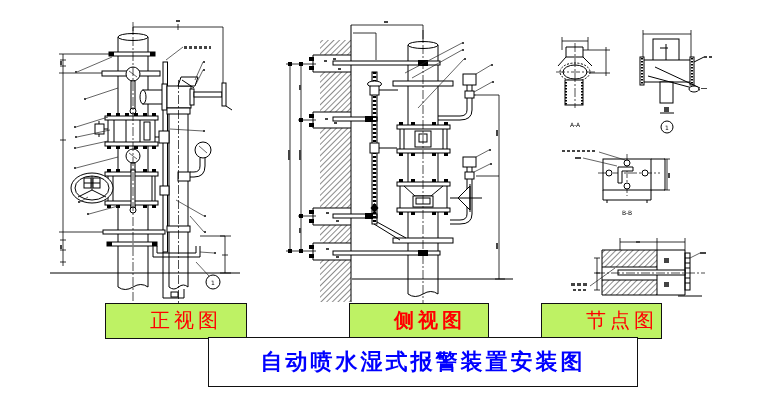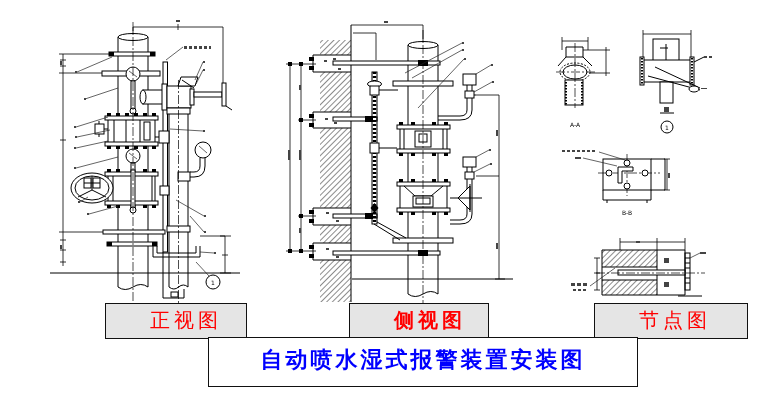--- a/index.html
+++ b/index.html
@@ -9,27 +9,27 @@
 #drawing .w{fill:#fff;stroke:var(--line-color,#000);stroke-width:1;}
 #drawing .k{fill:var(--line-color,#000);stroke:none;}
 #drawing .cl{stroke:#000;stroke-width:0.7;stroke-dasharray:9 2 2 2;fill:none;}
 #drawing .dim{stroke:#000;stroke-width:0.8;fill:none;}
 #drawing .thin{stroke:#222;stroke-width:0.7;fill:none;}
 #drawing .hatch{fill:url(#hatch);stroke:none;}
 #drawing .bead{stroke:#000;stroke-width:3.5;stroke-dasharray:2 2;fill:none;}
 #drawing .beadsm{stroke:#000;stroke-width:2;stroke-dasharray:1.5 1.5;fill:none;}
 #drawing .mark{fill:#444;stroke:none;}
 #drawing text{font-family:"DejaVu Sans",sans-serif;font-size:6px;fill:#000;}
-.view-label{position:absolute;top:303px;height:36px;box-sizing:border-box;border:1.5px solid #111;background:#e5e5e5;text-align:right;}
+.view-label{position:absolute;top:303px;height:36px;box-sizing:border-box;border:1.5px solid #111;background:#bef264;text-align:right;}
 .view-label span{position:absolute;left:44px;top:0;line-height:33px;font-family:"DejaVu Serif","Liberation Serif",serif;font-size:20px;letter-spacing:4px;color:var(--label-color,#ff0000);white-space:nowrap;}
 #lbl-front{left:105px;width:142px;}
 #lbl-side{left:349px;width:140px;font-weight:bold;}
-#lbl-node{left:594px;width:154px;}
+#lbl-node{left:541px;width:121px;}
 .title-box{position:absolute;left:208px;top:337px;width:430px;height:50px;box-sizing:border-box;border:1.5px solid #111;background:#fff;text-align:center;}
-.title-box span{display:inline-block;line-height:47px;font-family:Liberation Mono, monospace;font-weight:bold;font-size:22px;letter-spacing:3px;color:var(--title-color,#0000ff);white-space:nowrap;}
+.title-box span{display:inline-block;line-height:47px;font-family:Liberation Sans, sans-serif;font-weight:bold;font-size:22px;letter-spacing:3px;color:var(--title-color,#0000ff);white-space:nowrap;}
 </style>
 </head>
 <body>
 
 <svg id="drawing" viewBox="0 0 780 401" width="780" height="401" xmlns="http://www.w3.org/2000/svg">
   <defs>
     <pattern id="hatch" width="4" height="4" patternUnits="userSpaceOnUse" patternTransform="rotate(45)">
       <line x1="0" y1="0" x2="0" y2="4" stroke="#000" stroke-width="0.9"></line>
     </pattern>
   </defs>

